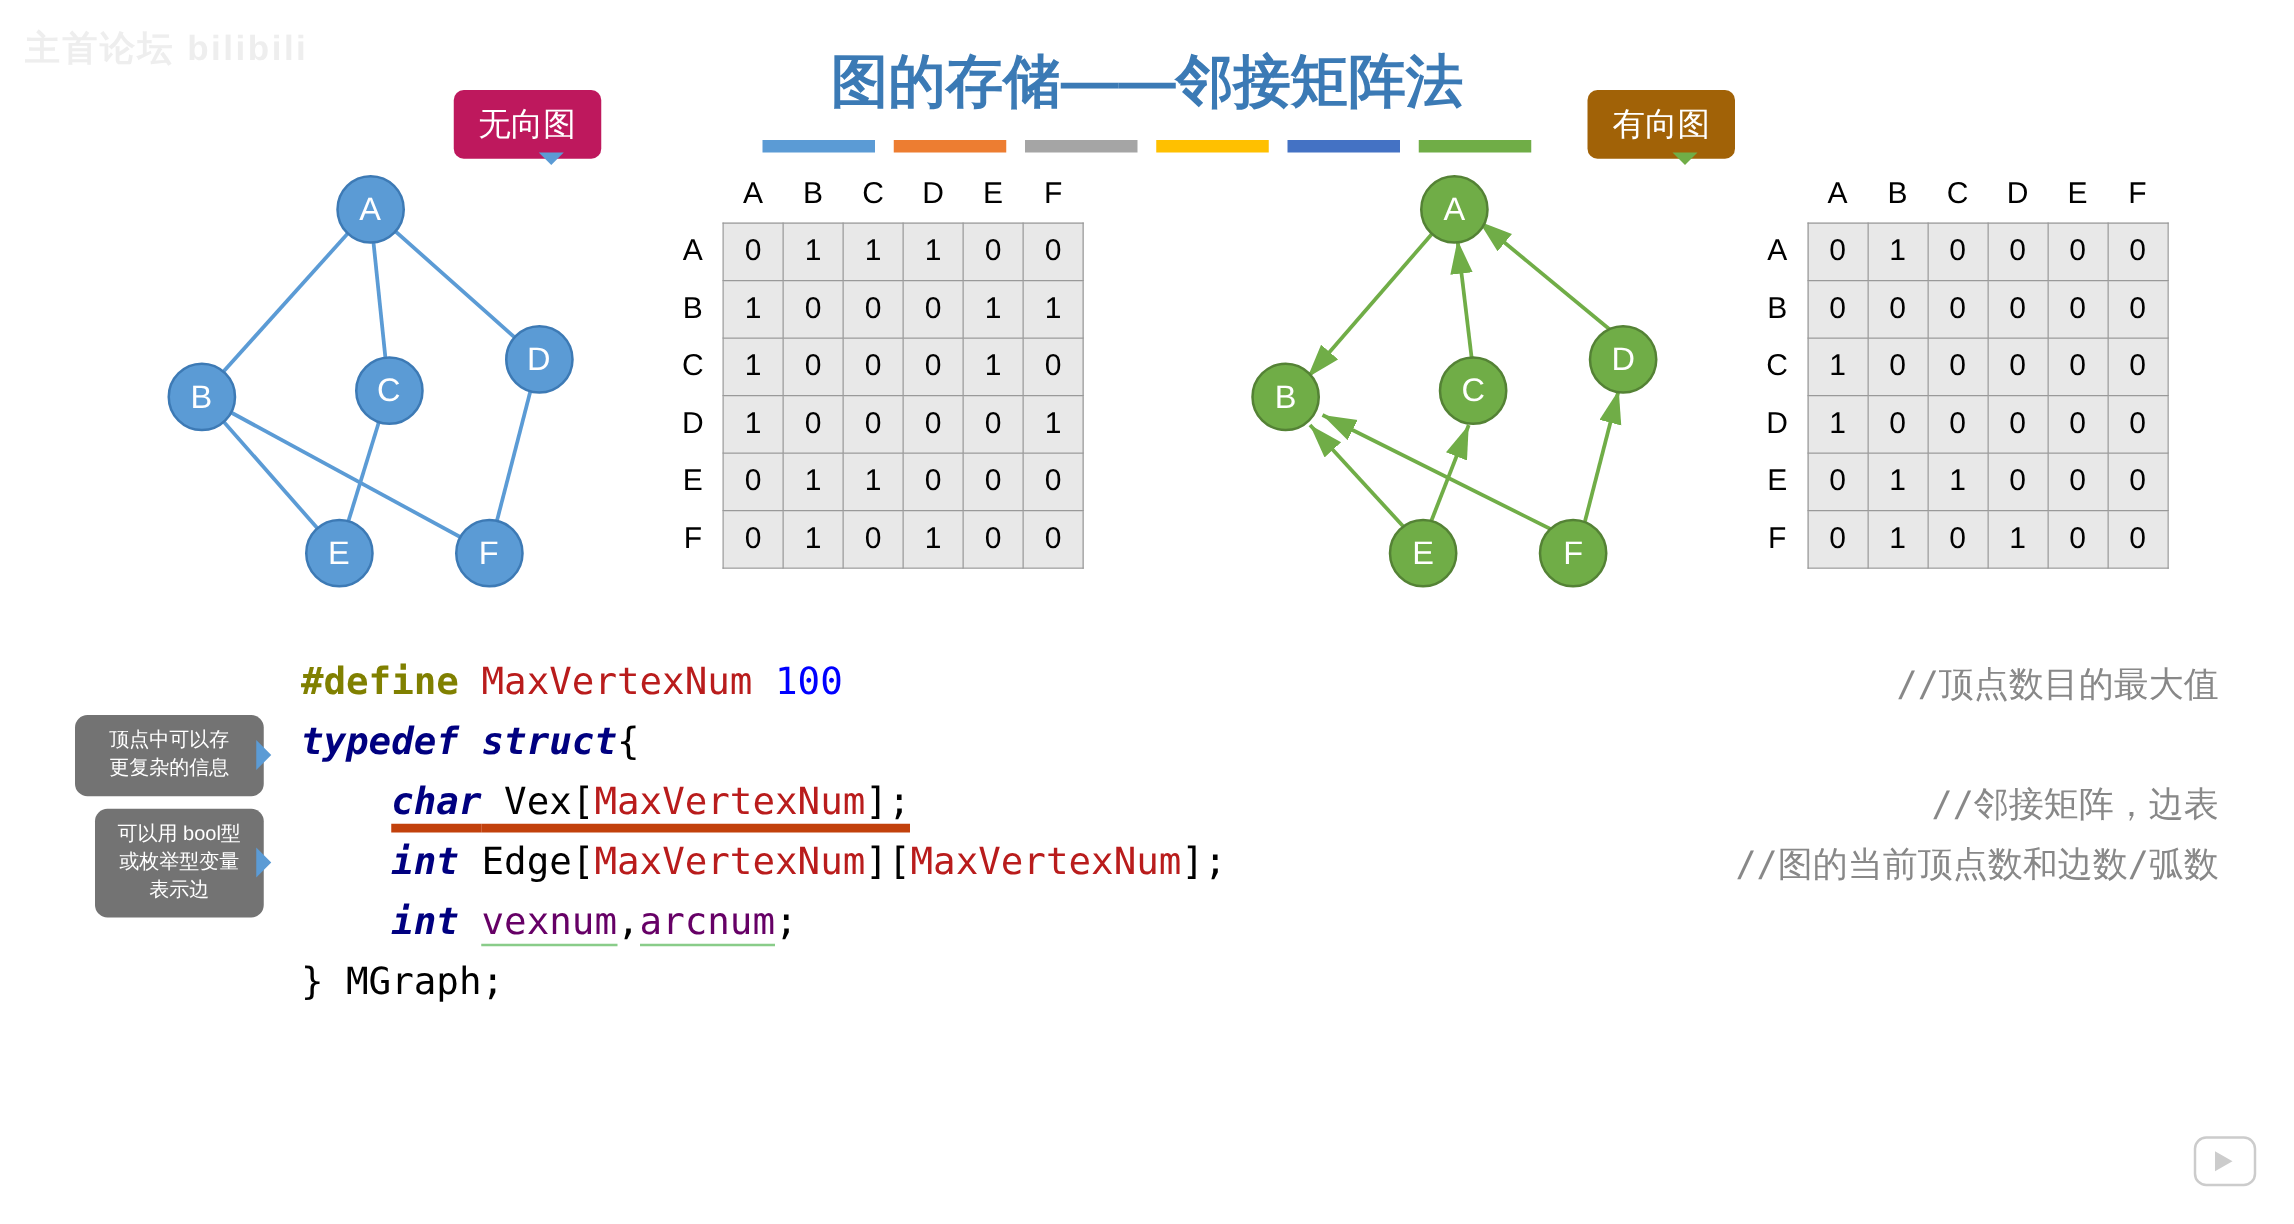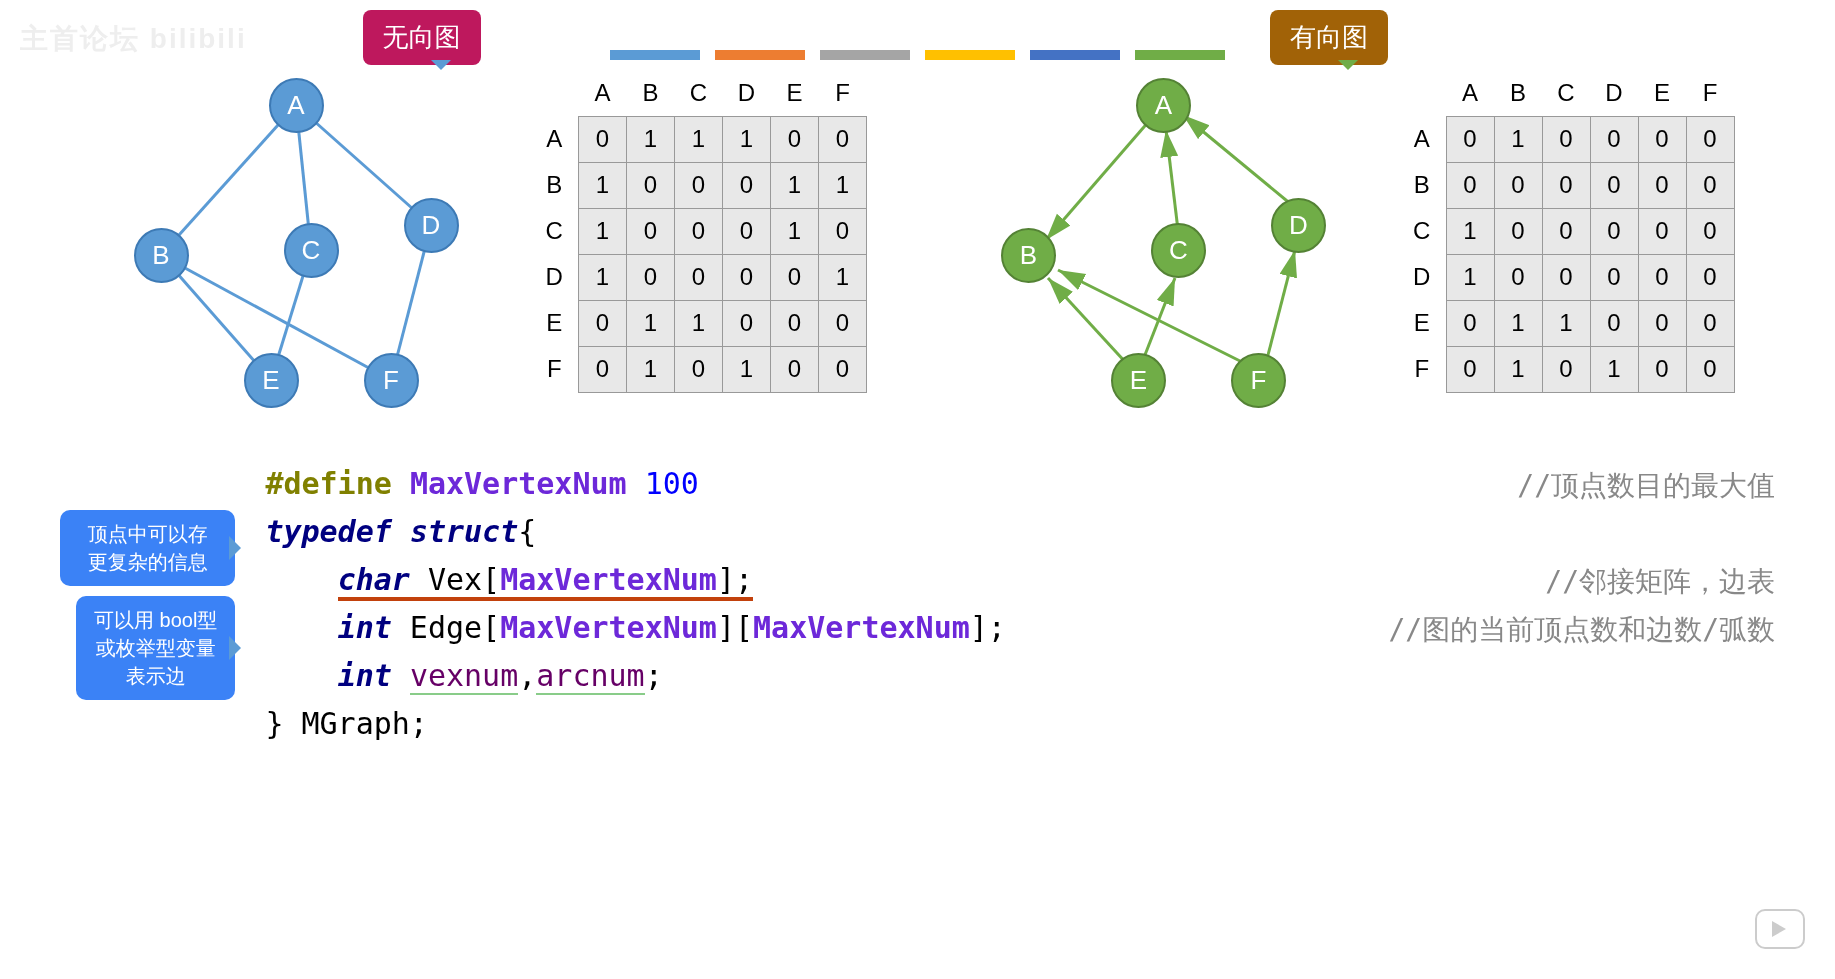--- a/index.html
+++ b/index.html
@@ -22,40 +22,41 @@
 .node-blue { background: #5b9bd5; border: 2px solid #3d7ab5; }
 .node-green { background: #70ad47; border: 2px solid #548235; }
 .edges { position: absolute; top: 0; left: 0; width: 100%; height: 100%; pointer-events: none; }
 .table { border-collapse: collapse; margin-top: 40px; }
 .table td, .table th { width: 48px; height: 46px; text-align: center; font-size: 24px; font-weight: normal; }
 .table th { background: transparent; border: none; }
 .table .rowh { background: transparent; border: none; }
 .table td.cell { background: #e8e8e8; border: 1px solid #999; }
 .code-area { display: flex; padding: 50px 60px 0; gap: 30px; align-items: flex-start; }
 .bubbles { display: flex; flex-direction: column; gap: 10px; margin-top: 50px; }
-.bubble { background: #3b82f6; color: #fff; padding: 10px 18px; border-radius: 10px; font-size: 20px; text-align: center; position: relative; line-height: 1.4; }
+.bubble { background: #737373; color: #fff; padding: 10px 18px; border-radius: 10px; font-size: 16px; text-align: center; position: relative; line-height: 1.4; }
 .bubble::after { content: ''; position: absolute; right: -18px; top: 50%; transform: translateY(-50%); border: 12px solid transparent; border-left-color: #5b9bd5; }
 .code { font-family: Consolas, monospace; font-size: 30px; line-height: 1.6; white-space: pre; }
 .kw-def { color: #808000; font-weight: bold; }
-.kw-name { color: #6d28d9; font-weight: bold; }
+.kw-name { color: #b91c1c; font-weight: normal; }
 .kw-type { color: #000080; font-weight: bold; font-style: italic; }
 .kw-num { color: #0000ff; }
 .kw-var { color: #660066; }
-.underline-red { border-bottom: 4px solid #c2410c; }
+.underline-red { border-bottom: 7px solid #c2410c; }
 .underline-green { border-bottom: 2px solid #89cc89; }
 .comments { font-family: Consolas, monospace; font-size: 28px; color: #888; line-height: 1.72; padding-top: 2px; text-align: right; }
 .play-icon { position: absolute; bottom: 30px; right: 30px; width: 50px; height: 40px; border: 2px solid #ccc; border-radius: 10px; display: flex; align-items: center; justify-content: center; }
 .play-icon::before { content: ''; border: 8px solid transparent; border-left: 14px solid #ccc; margin-left: 5px; }
 </style>
 </head>
 <body>
 
 <div class="watermark">主首论坛 bilibili</div>
 
 <div class="title-area">
+  <div class="title">图的存储——邻接矩阵法</div>
   <div class="bars" id="bars">
       <div class="bar" style="background: rgb(91, 155, 213);"></div>
       <div class="bar" style="background: rgb(237, 125, 49);"></div>
       <div class="bar" style="background: rgb(165, 165, 165);"></div>
       <div class="bar" style="background: rgb(255, 192, 0);"></div>
       <div class="bar" style="background: rgb(68, 114, 196);"></div>
       <div class="bar" style="background: rgb(112, 173, 71);"></div>
     </div>
 </div>
 

